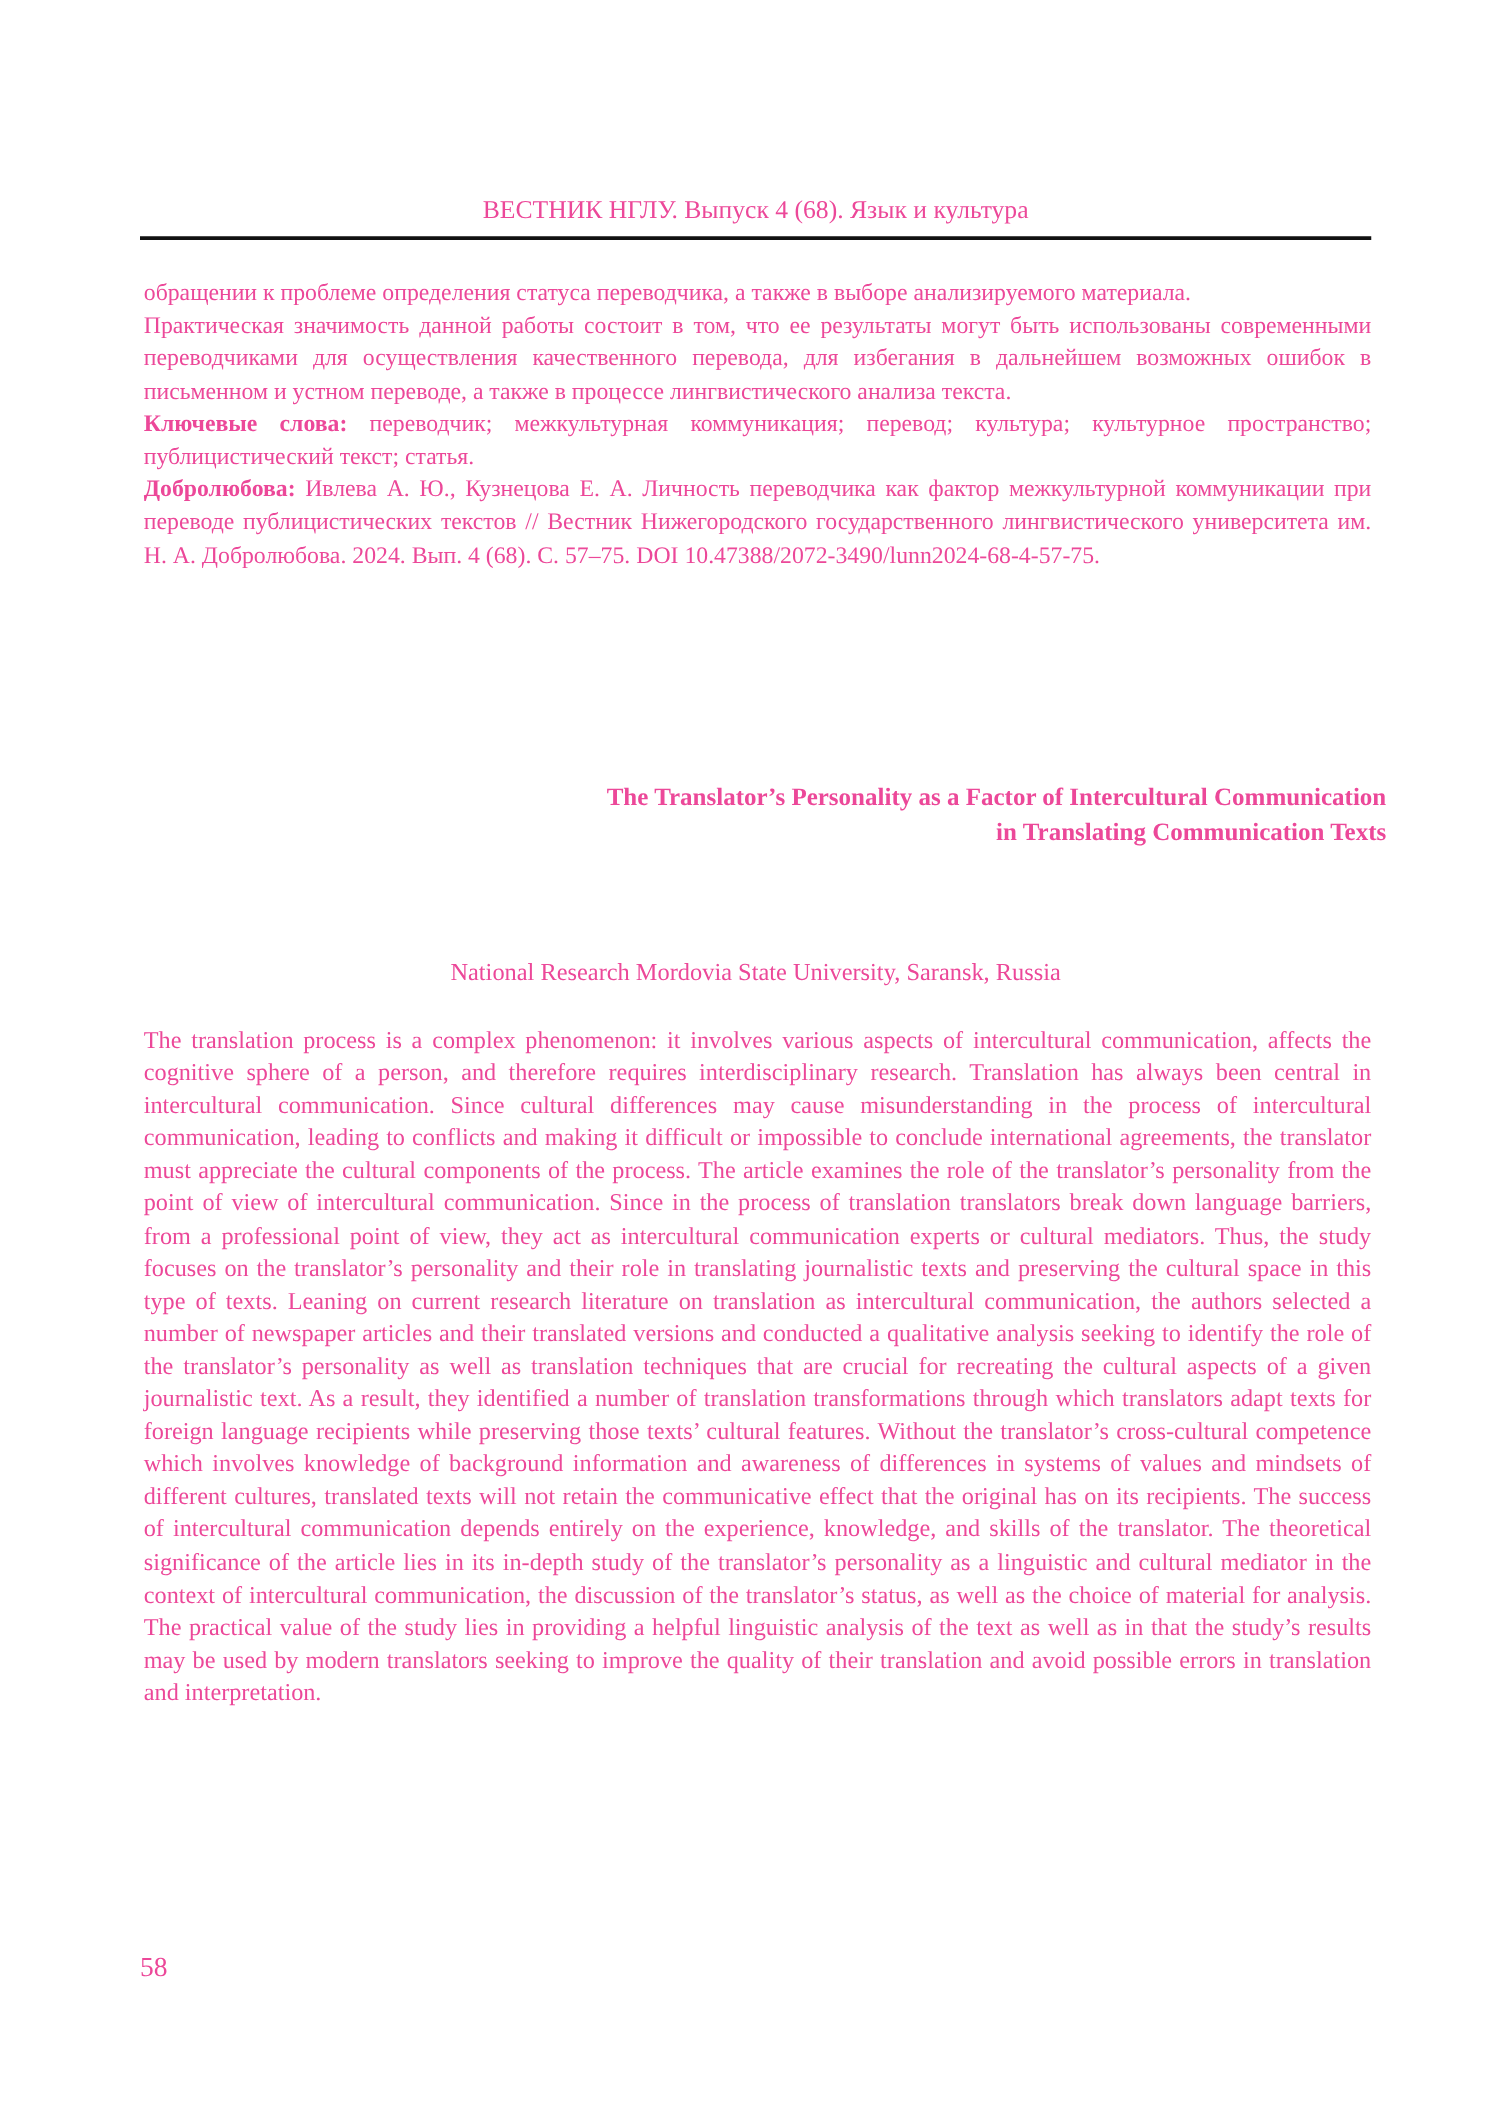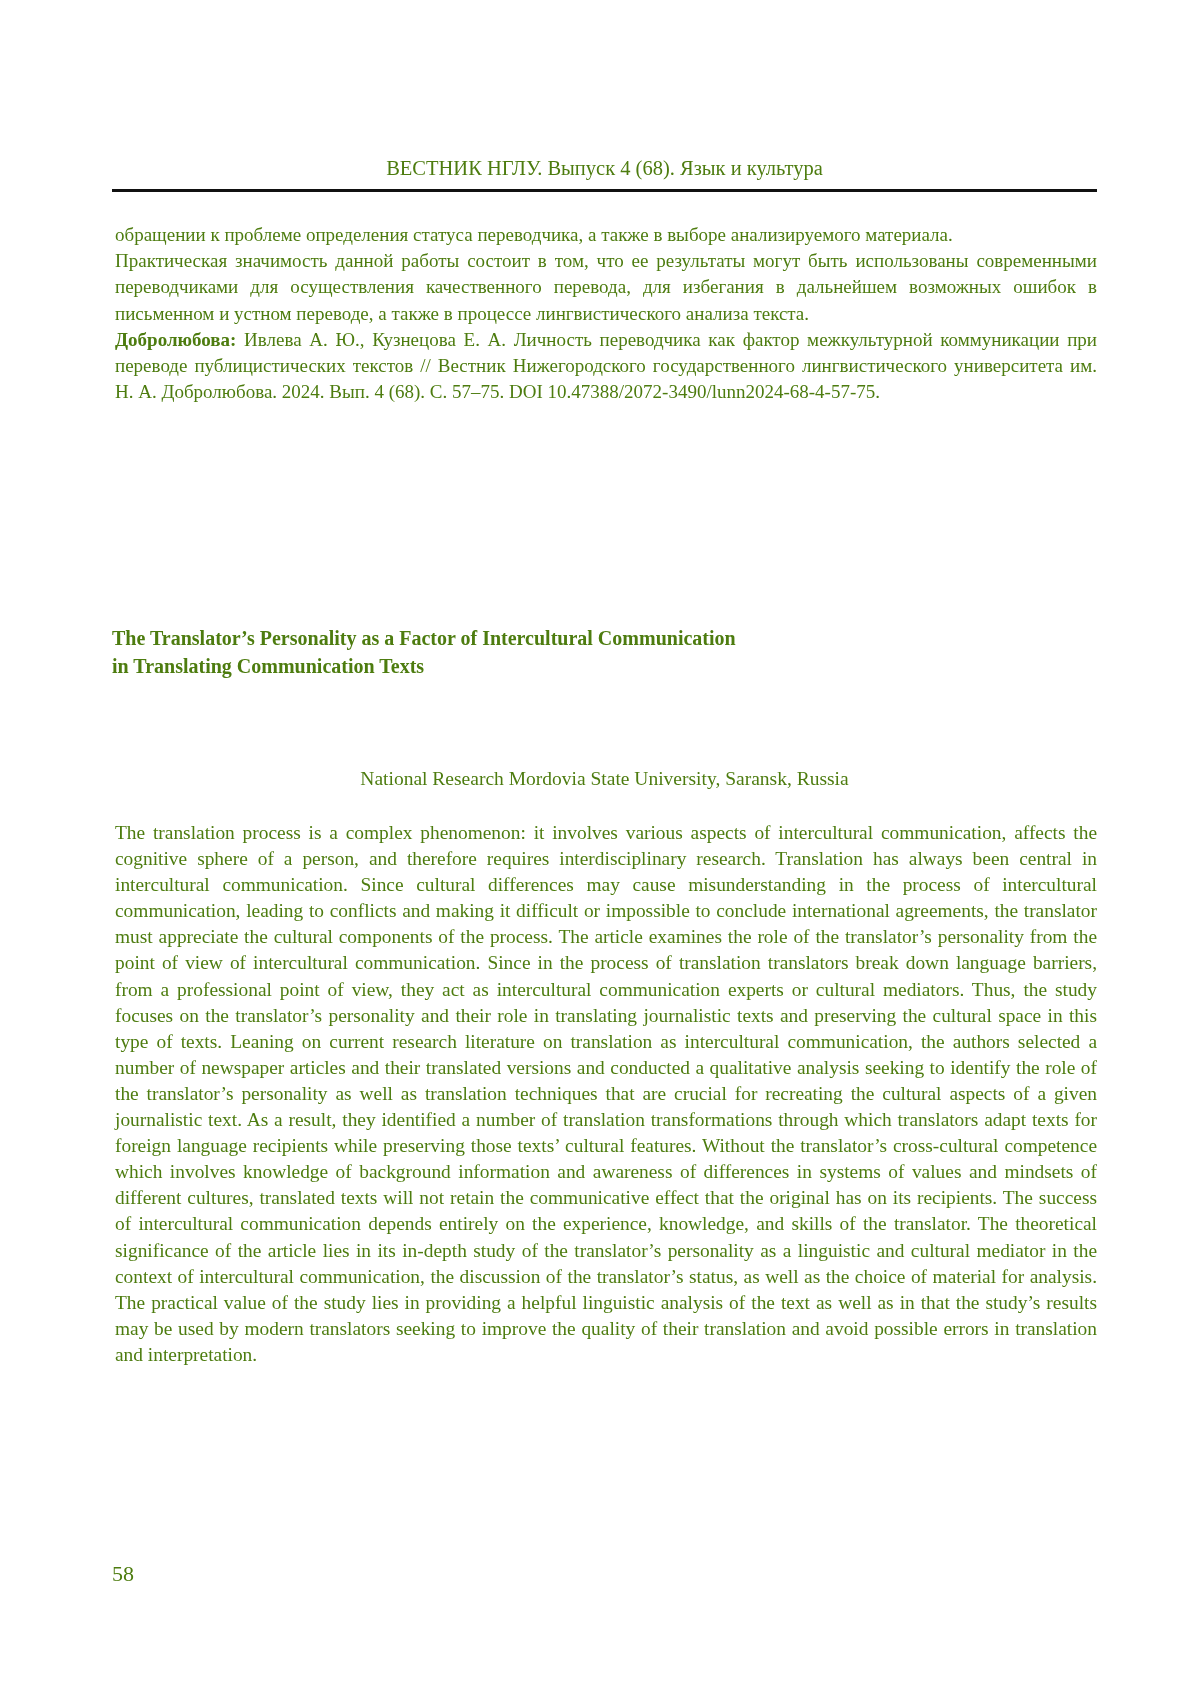--- a/index.html
+++ b/index.html
@@ -1,40 +1,41 @@
 <!DOCTYPE html>
 <html><head>
 <meta charset="utf-8">
 <style>
   html, body { margin: 0; padding: 0; background: #ffffff; }
   body { width: 1200px; height: 1697px; position: relative; overflow: hidden; }
-  .page { position: absolute; left: 0; top: 0; width: 1200px; height: 1697px; background: #fff; color: #4d7c0f; font-family: "Liberation Serif", serif; }
+  .page { position: absolute; left: 0; top: 0; width: 1200px; height: 1697px; background: #fff; color: #ec4899; font-family: "Liberation Serif", serif; }
   .running-head { position: absolute; top: 155px; left: 112px; width: 985px; text-align: center; font-size: 20.5px; line-height: 26px; }
   .head-rule { position: absolute; top: 189px; left: 112px; width: 985px; height: 3px; background: #111; }
   .block { position: absolute; left: 115px; width: 982px; font-size: 19px; line-height: 26.2px; text-align: justify; }
   .block p { margin: 0; }
   .ru-top { top: 222px; }
   .lbl { font-weight: bold; }
-  .en-title { position: absolute; top: 624px; left: 112px; width: 985px; text-align: left; font-weight: bold; font-size: 20px; line-height: 28px; }
+  .en-title { position: absolute; top: 624px; left: 124px; width: 985px; text-align: right; font-weight: bold; font-size: 20px; line-height: 28px; }
   .en-authors { position: absolute; top: 702px; left: 112px; width: 985px; text-align: center; font-weight: bold; font-size: 20px; line-height: 26px; }
   .en-affil { position: absolute; top: 766px; left: 112px; width: 985px; text-align: center; font-size: 19.5px; line-height: 26px; }
   .abstract { top: 820px; font-size: 19.4px; line-height: 26.1px; hyphens: manual; }
   .page-number { position: absolute; top: 1560px; left: 112px; width: 985px; text-align: left; font-size: 22px; line-height: 28px; }
 </style>
 </head>
 <body>
 
 <div class="page">
 
   <div class="running-head">ВЕСТНИК НГЛУ. Выпуск 4 (68). Язык и культура</div>
   <div class="head-rule"></div>
 
   <div class="block ru-top">
     <p>обращении к проблеме определения статуса переводчика, а также в выборе анализируемого материала.</p>
     <p>Практическая значимость данной работы состоит в том, что ее результаты могут быть использованы современными переводчиками для осуществления качественного перевода, для избегания в дальнейшем возможных ошибок в письменном и устном переводе, а также в процессе лингвистического анализа текста.</p>
+    <p><span class="lbl">Ключевые слова:</span><span> переводчик; межкультурная коммуникация; перевод; культура; культурное пространство; публицистический текст; статья.</span></p>
     <p><span class="lbl">Добролюбова:</span><span> Ивлева А. Ю., Кузнецова Е. А. Личность переводчика как фактор межкультурной коммуникации при переводе публицистических текстов // Вестник Нижегородского государственного лингвистического университета им. Н. А. Добролюбова. 2024. Вып. 4 (68). С. 57–75. DOI 10.47388/2072-3490/lunn2024-68-4-57-75.</span></p>
   </div>
 
   <div class="en-title">
     <div>The Translator’s Personality as a Factor of Intercultural Communication</div>
     <div>in Translating Communication Texts</div>
   </div>
 
 
   <div class="en-affil">National Research Mordovia State University, Saransk, Russia</div>

